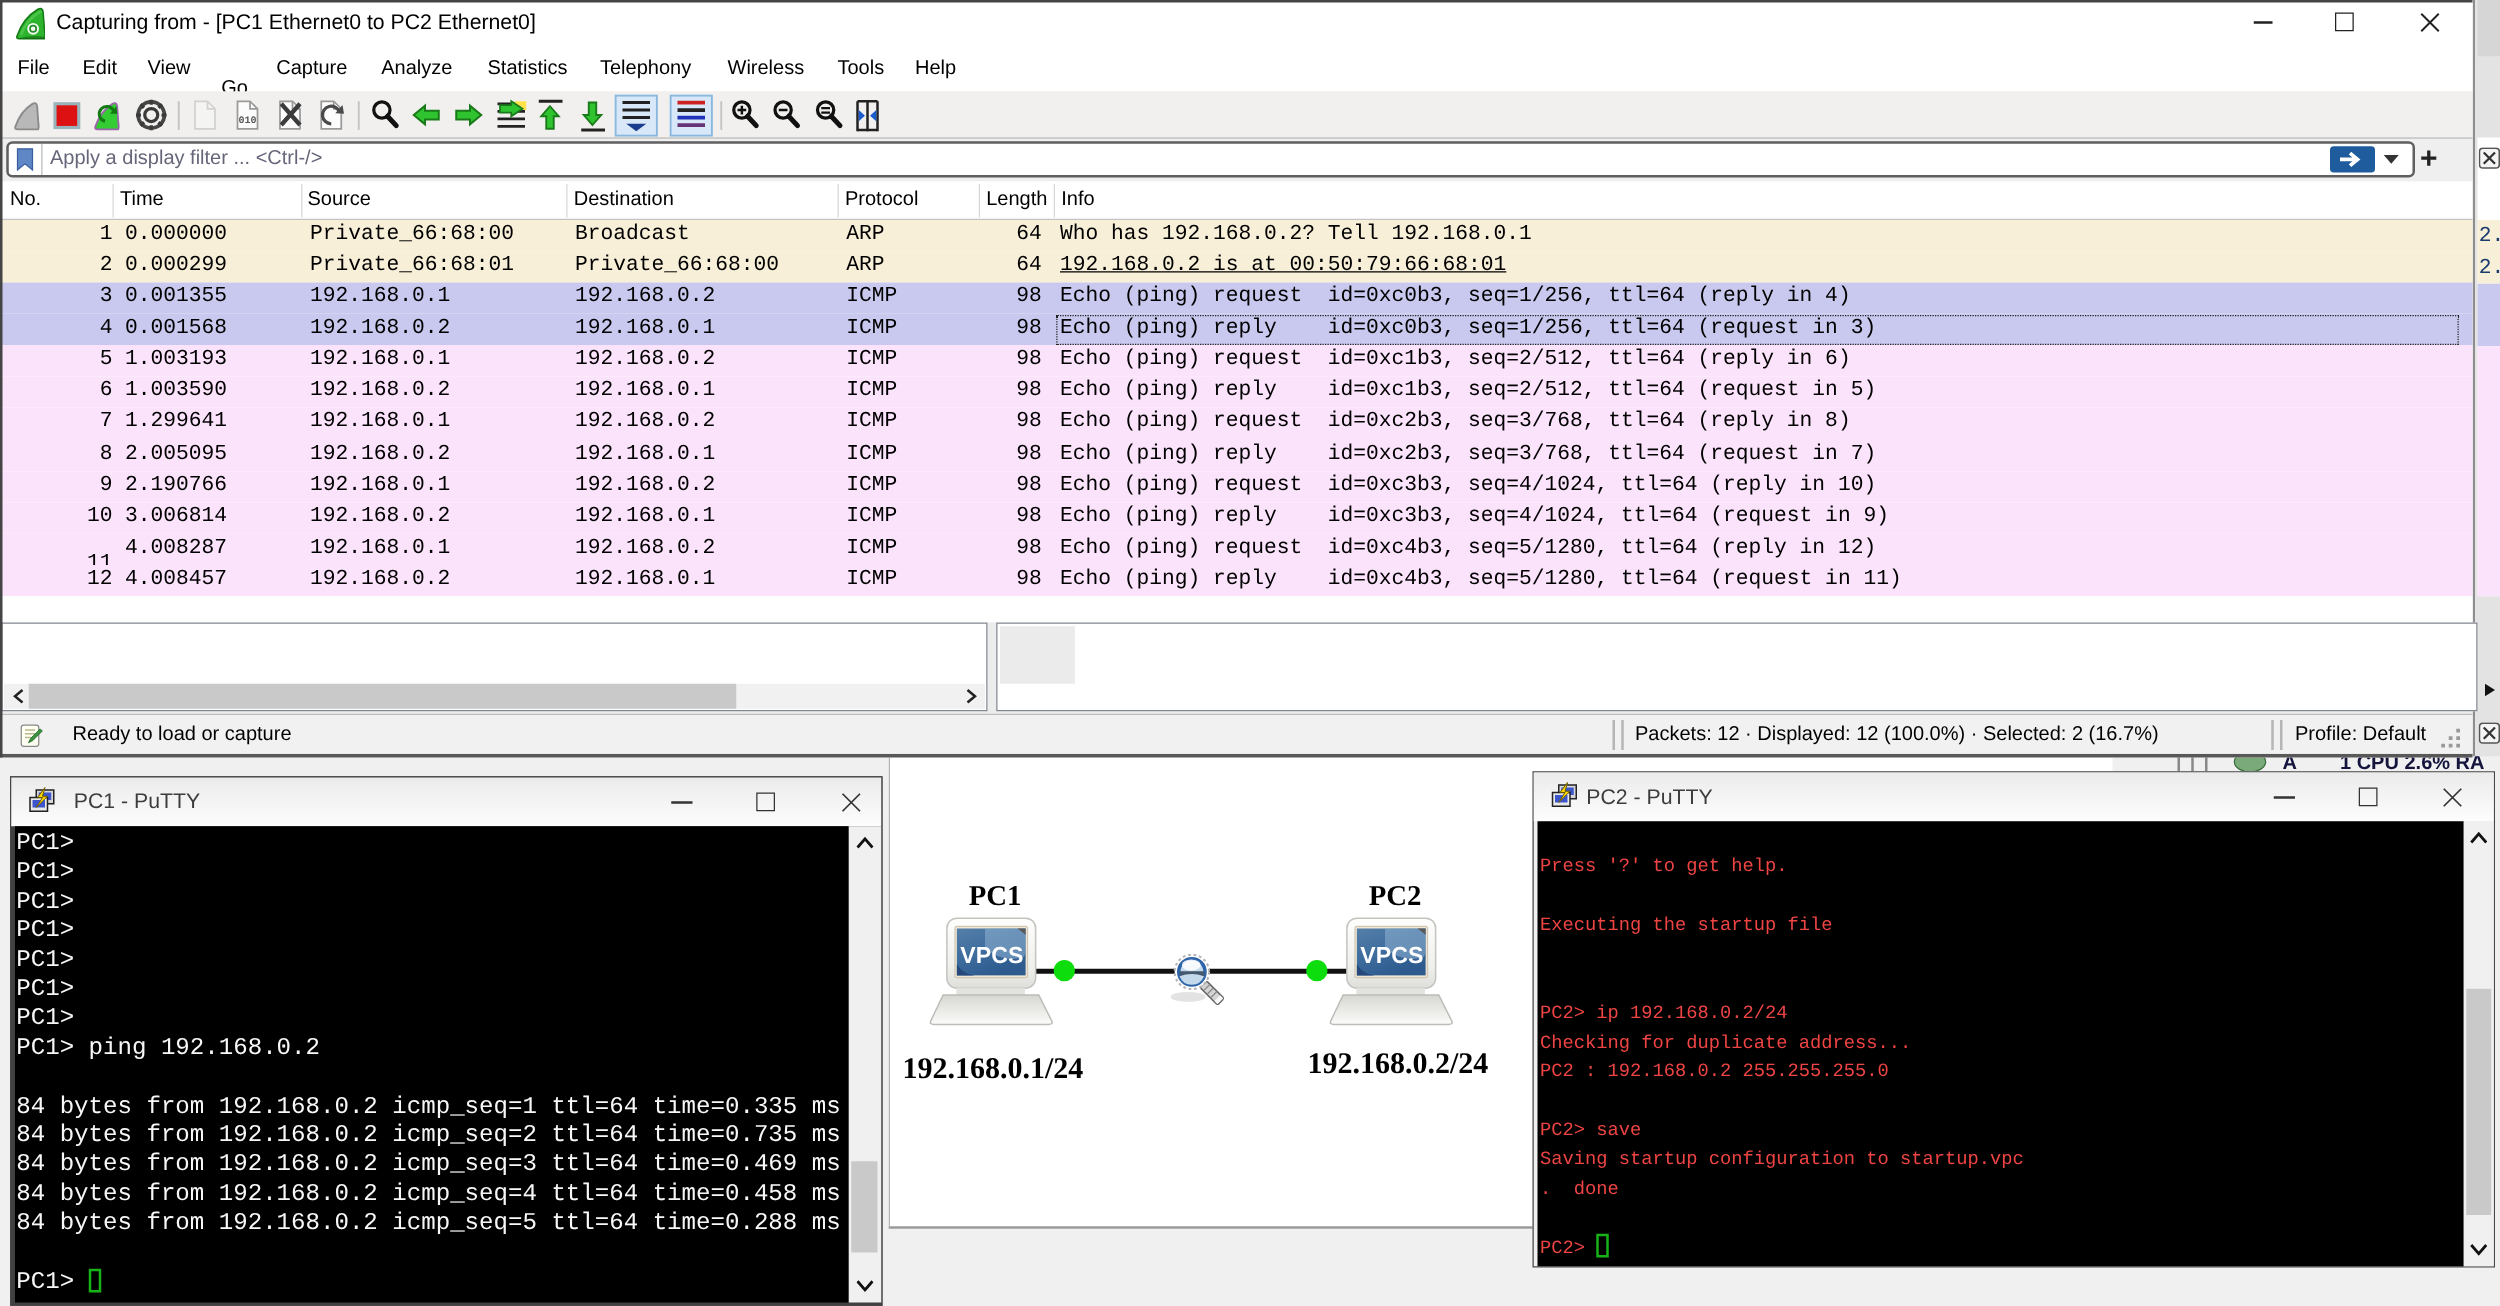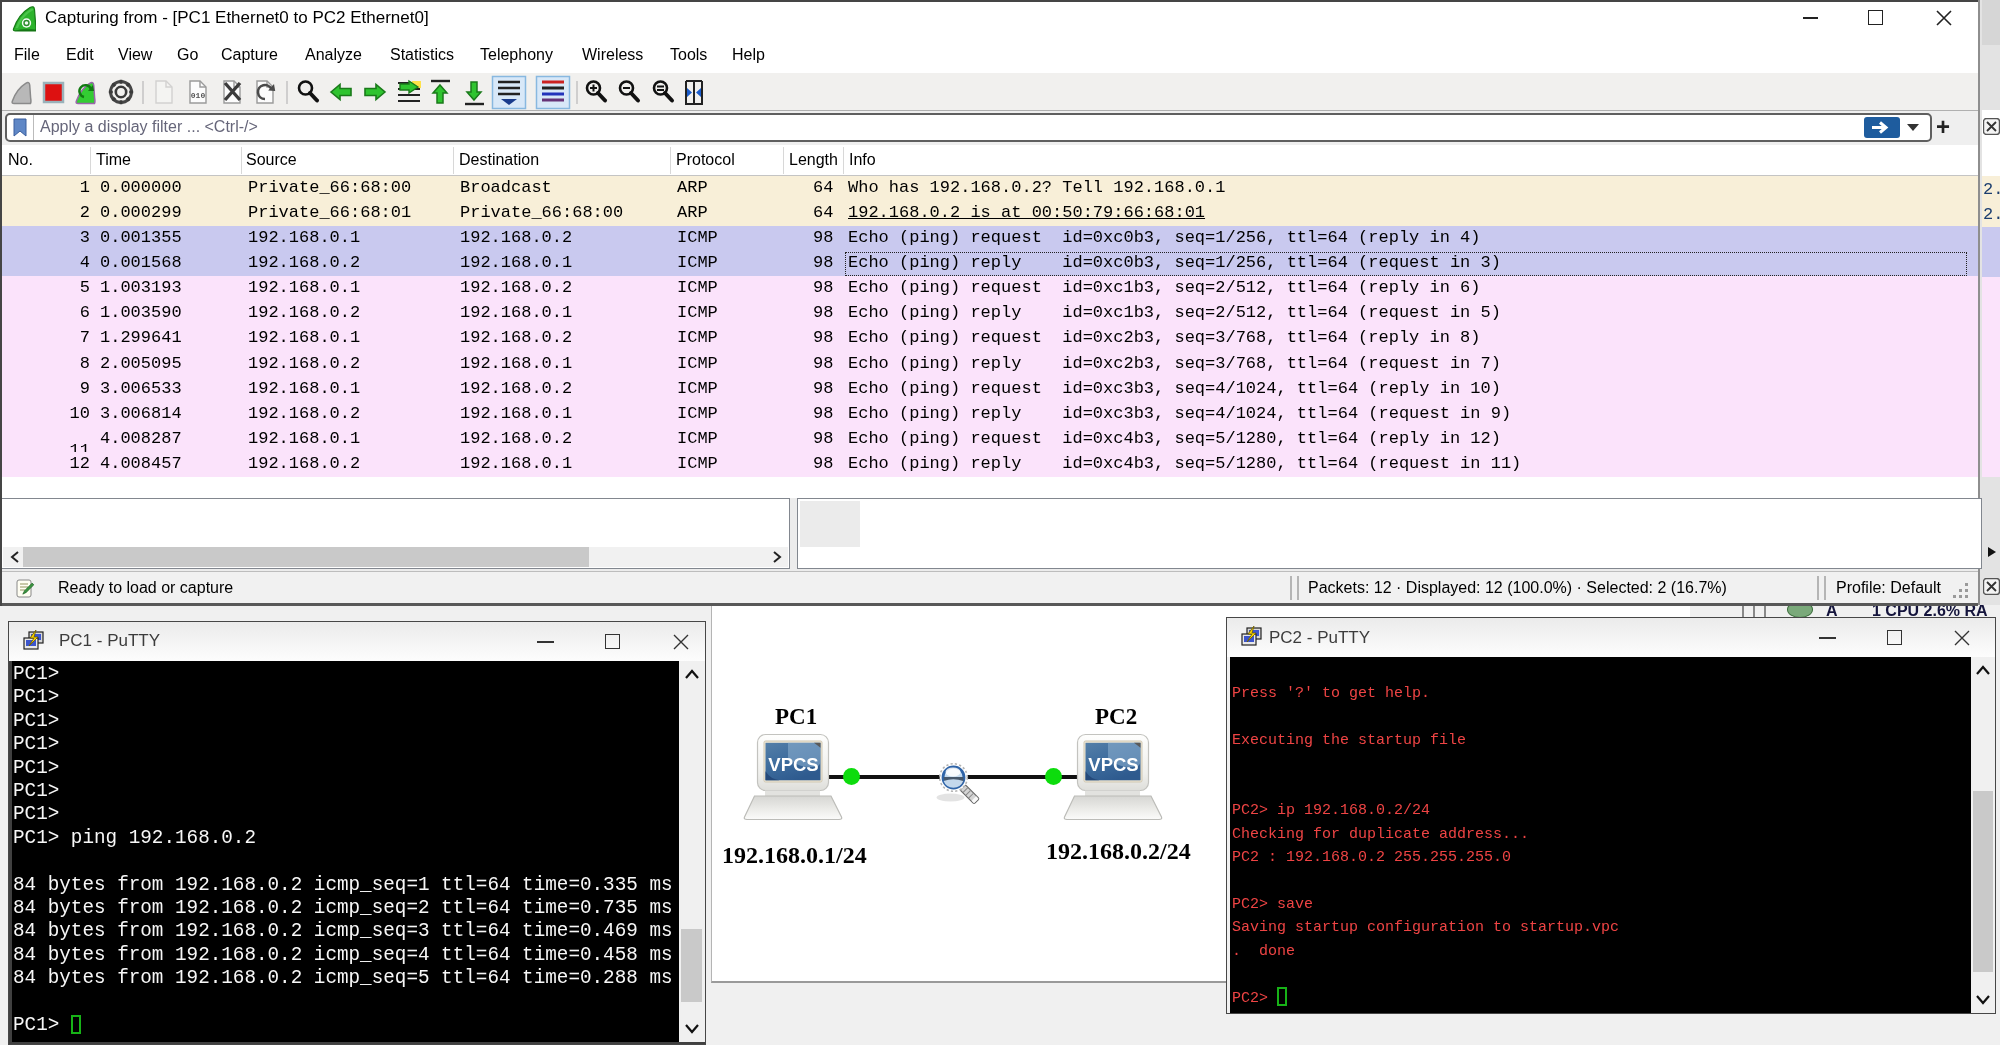--- a/index.html
+++ b/index.html
@@ -131,21 +131,21 @@
     <div class="abs" style="left:1868px;top:10px;width:15px;height:15px;border:1.6px solid #222;"></div>
     <svg class="abs" style="left:1936px;top:10px;" width="16" height="16" viewBox="0 0 16 16">
       <path d="M1 1 L15 15 M15 1 L1 15" stroke="#222" stroke-width="1.6"></path>
     </svg>
   </div>
 
   <div class="abs" style="left:0;top:37px;width:1978px;height:36px;background:#ffffff;font-size:16px;color:#000;">
     <span class="abs" style="left:14px;top:9px;">File</span>
     <span class="abs" style="left:66px;top:9px;">Edit</span>
     <span class="abs" style="left:118px;top:9px;">View</span>
-    <span class="abs" style="left:177px;top:9px;">Go</span>
+    <span class="abs" style="left:177px;top:25px;">Go</span>
     <span class="abs" style="left:221px;top:9px;">Capture</span>
     <span class="abs" style="left:305px;top:9px;">Analyze</span>
     <span class="abs" style="left:390px;top:9px;">Statistics</span>
     <span class="abs" style="left:480px;top:9px;">Telephony</span>
     <span class="abs" style="left:582px;top:9px;">Wireless</span>
     <span class="abs" style="left:670px;top:9px;">Tools</span>
     <span class="abs" style="left:732px;top:9px;">Help</span>
   </div>
 
   <div class="abs" id="toolbar" style="left:0;top:73px;width:1978px;height:38px;background:#f1f0ee;border-bottom:1px solid #b0b0b0;">
@@ -323,21 +323,21 @@
           <span class="abs mono" style="right:1888px;top:2px;">8</span>
           <span class="abs mono" style="left:100px;top:2px;">2.005095</span>
           <span class="abs mono" style="left:248px;top:2px;">192.168.0.2</span>
           <span class="abs mono" style="left:460px;top:2px;">192.168.0.1</span>
           <span class="abs mono" style="left:677px;top:2px;">ICMP</span>
           <span class="abs mono" style="left:813px;top:2px;">98</span>
           <span class="abs mono" style="left:848px;top:2px;">Echo (ping) reply    id=0xc2b3, seq=3/768, ttl=64 (request in 7)</span>
         </div>
 <div class="abs" style="left:0;top:201px;width:1978px;height:25px;background:#fbe3fb;">
           <span class="abs mono" style="right:1888px;top:2px;">9</span>
-          <span class="abs mono" style="left:100px;top:2px;">3.006533</span>
+          <span class="abs mono" style="left:100px;top:2px;">2.190766</span>
           <span class="abs mono" style="left:248px;top:2px;">192.168.0.1</span>
           <span class="abs mono" style="left:460px;top:2px;">192.168.0.2</span>
           <span class="abs mono" style="left:677px;top:2px;">ICMP</span>
           <span class="abs mono" style="left:813px;top:2px;">98</span>
           <span class="abs mono" style="left:848px;top:2px;">Echo (ping) request  id=0xc3b3, seq=4/1024, ttl=64 (reply in 10)</span>
         </div>
 <div class="abs" style="left:0;top:226px;width:1978px;height:25px;background:#fbe3fb;">
           <span class="abs mono" style="right:1888px;top:2px;">10</span>
           <span class="abs mono" style="left:100px;top:2px;">3.006814</span>
           <span class="abs mono" style="left:248px;top:2px;">192.168.0.2</span>

